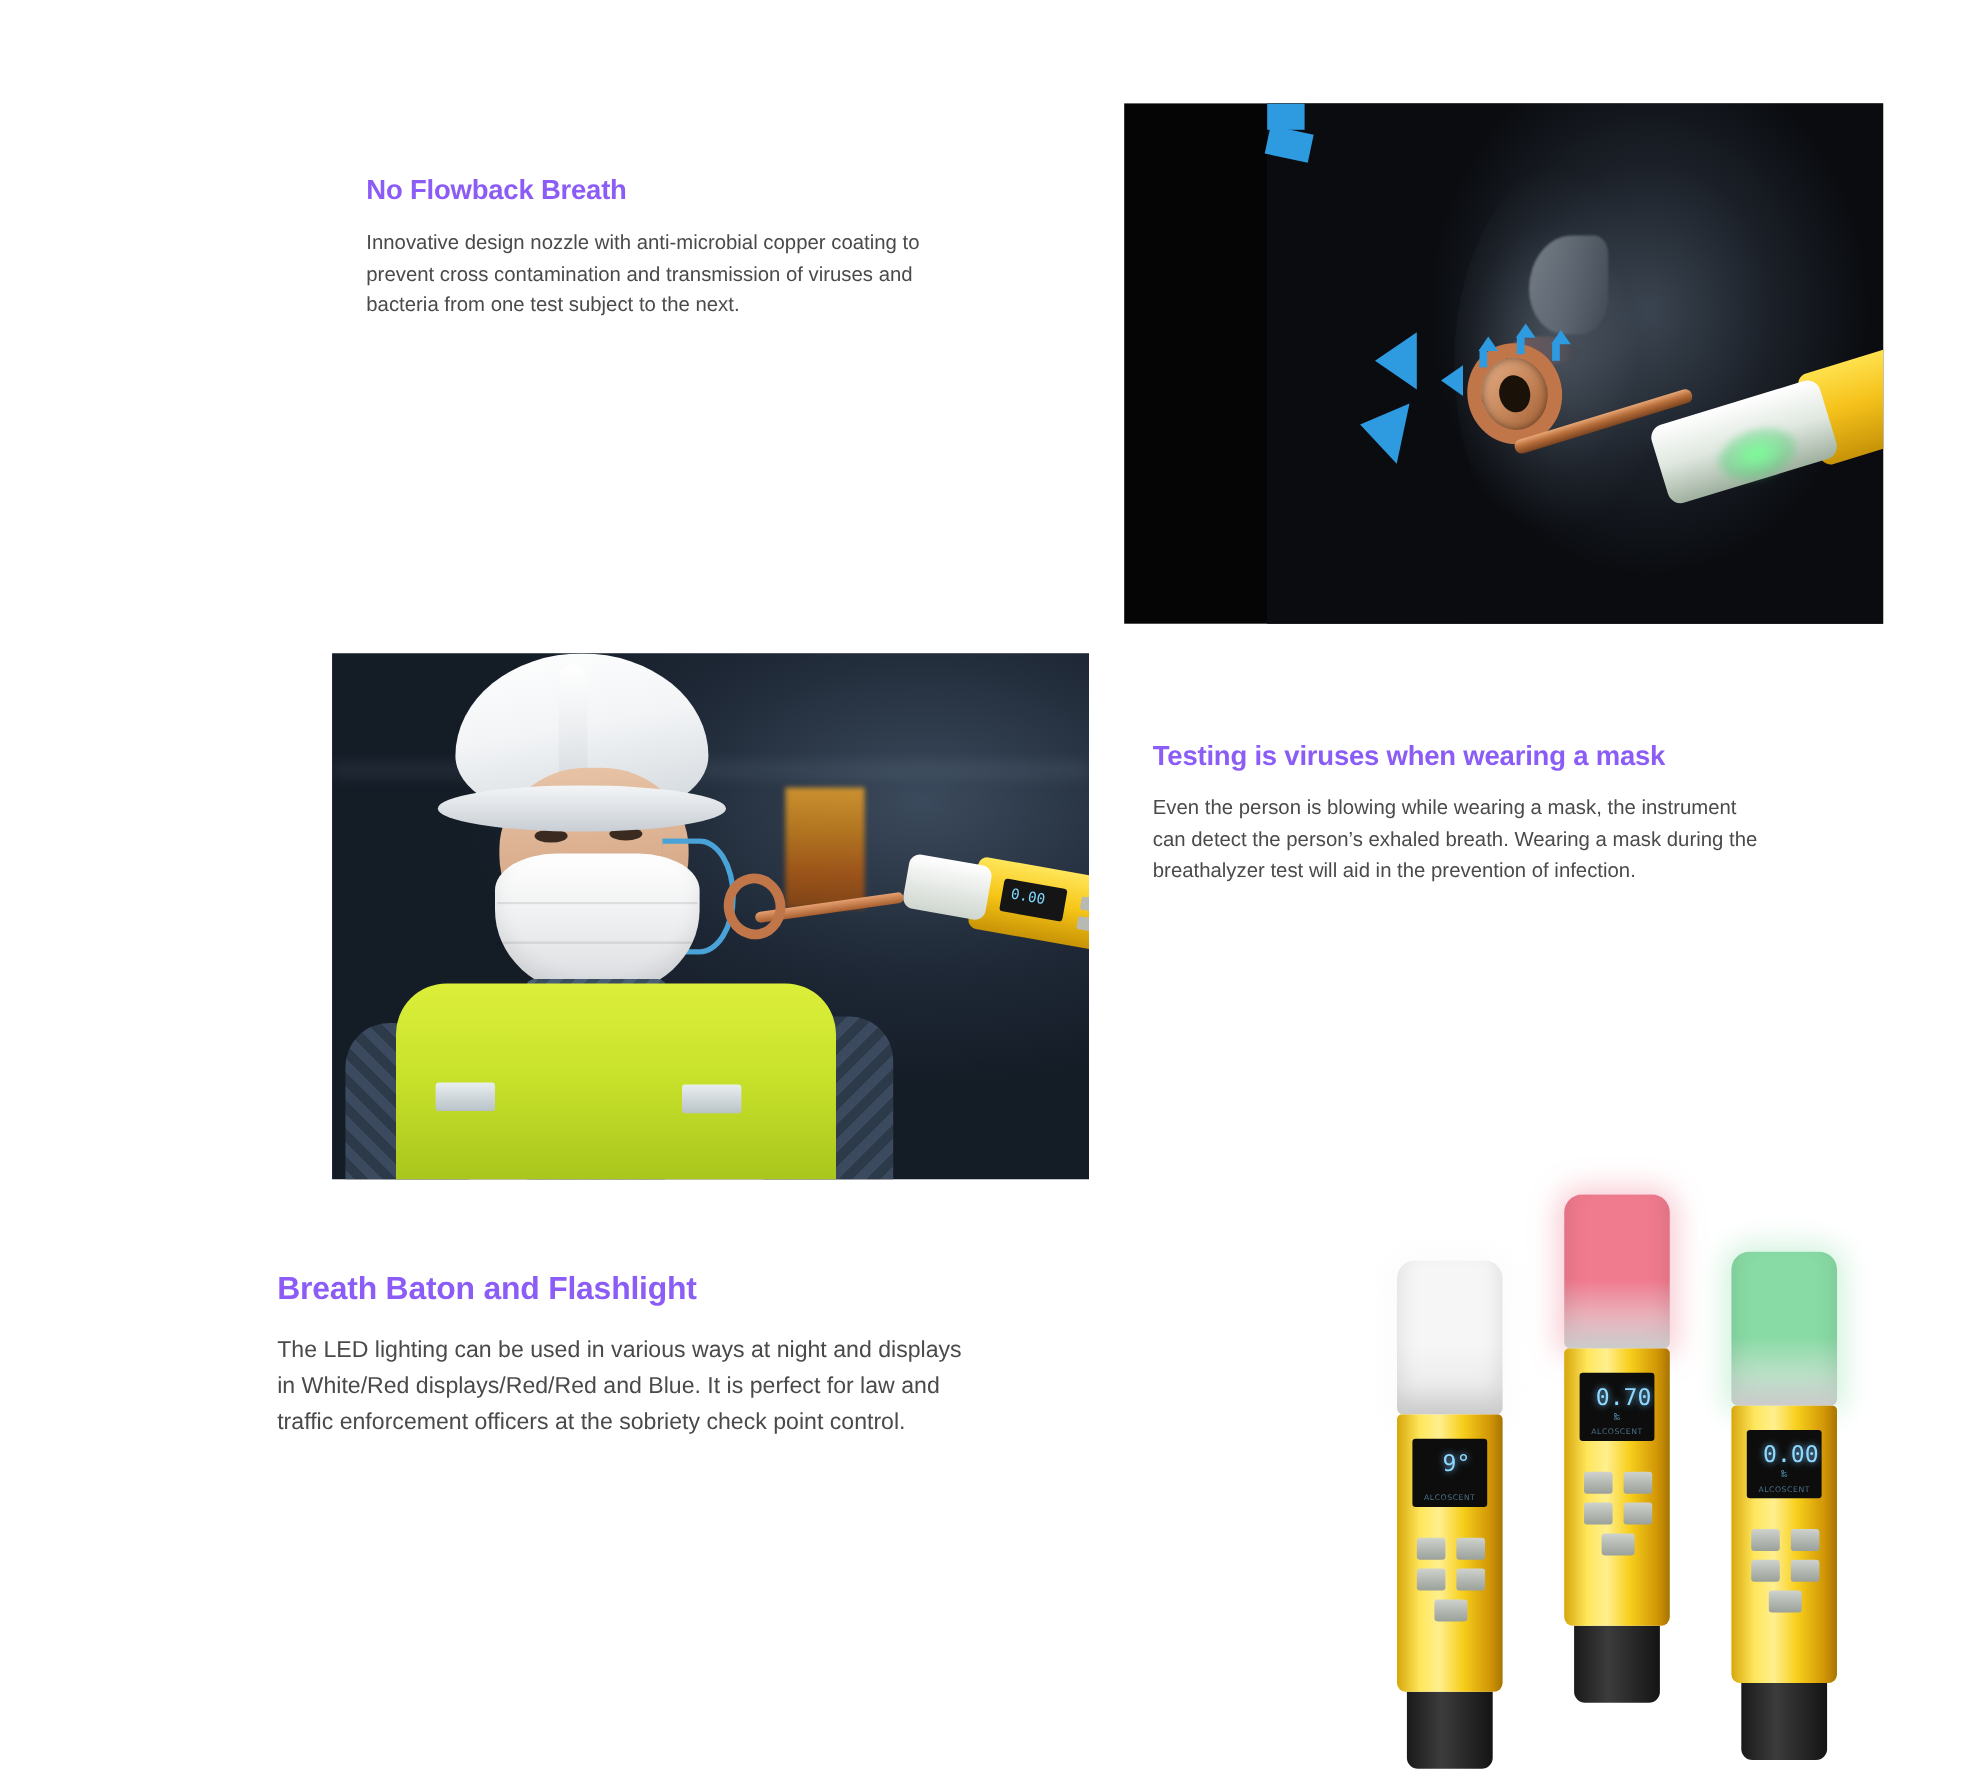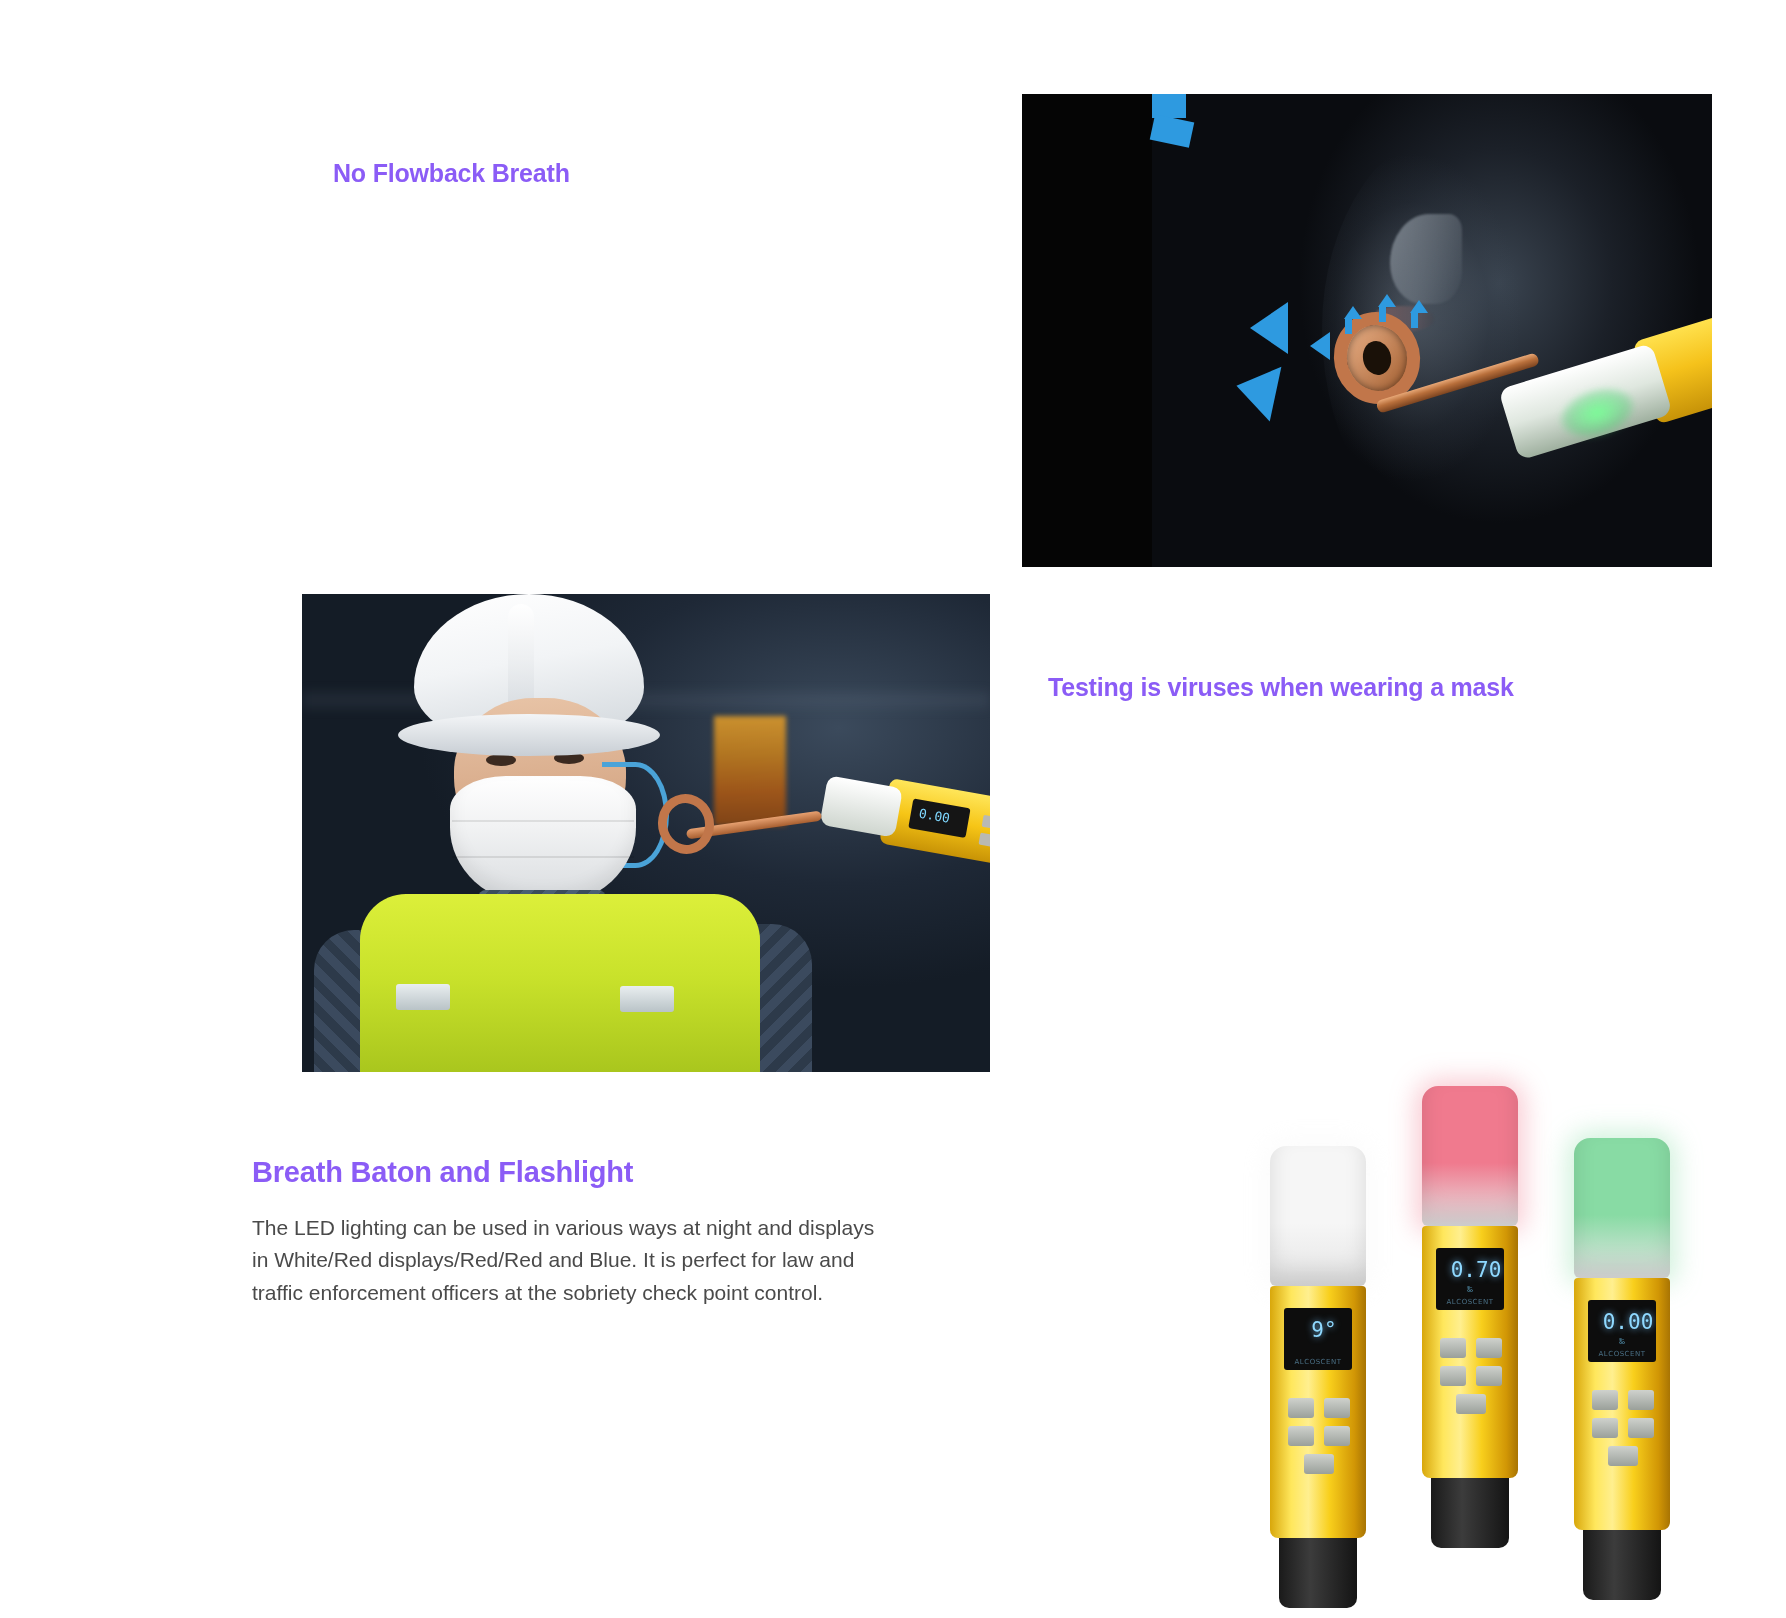--- a/index.html
+++ b/index.html
@@ -546,20 +546,21 @@
     margin: 0 auto;
     background: linear-gradient(180deg, #cfd2cd, #9aa09a);
     border-radius: 3px;
   }
 </style>
 </head>
 <body>
 
 <section id="block-no-flowback-text">
   <h2 class="feature-heading">No Flowback Breath</h2>
+  <p class="feature-body">Innovative design nozzle with anti-microbial copper coating to prevent cross contamination and transmission of viruses and bacteria from one test subject to the next.</p>
 </section>
 
 <figure id="image-breath-nozzle">
   <div class="nz-face">
     <div class="nz-face-profile"></div>
     <div class="nz-nose"></div>
     <div class="nz-lips"></div>
 
     <div class="nz-arrow nz-arrow-big1"></div>
     <div class="nz-arrow-big1b"></div>
@@ -621,20 +622,21 @@
     <div class="wk-dev-screen-txt">0.00</div>
     <div class="wk-dev-btn1"></div>
     <div class="wk-dev-btn2"></div>
   </div>
   <div class="wk-dev-tube"></div>
   <div class="wk-dev-ring"></div>
 </figure>
 
 <section id="block-mask-test-text">
   <h2 class="feature-heading">Testing is viruses when wearing a mask</h2>
+  <p class="feature-body">Even the person is blowing while wearing a mask, the instrument can detect the person’s exhaled breath. Wearing a mask during the breathalyzer test will aid in the prevention of infection.</p>
 </section>
 
 <section id="block-traffic-baton-text">
   <h2 class="feature-heading">Breath Baton and Flashlight</h2>
   <p class="feature-body">The LED lighting can be used in various ways at night and displays in White/Red displays/Red/Red and Blue. It is perfect for law and traffic enforcement officers at the sobriety check point control.</p>
 </section>
 
 <figure id="image-three-batons">
 
   <div class="baton" style="left: 0px; top: 60px;">

